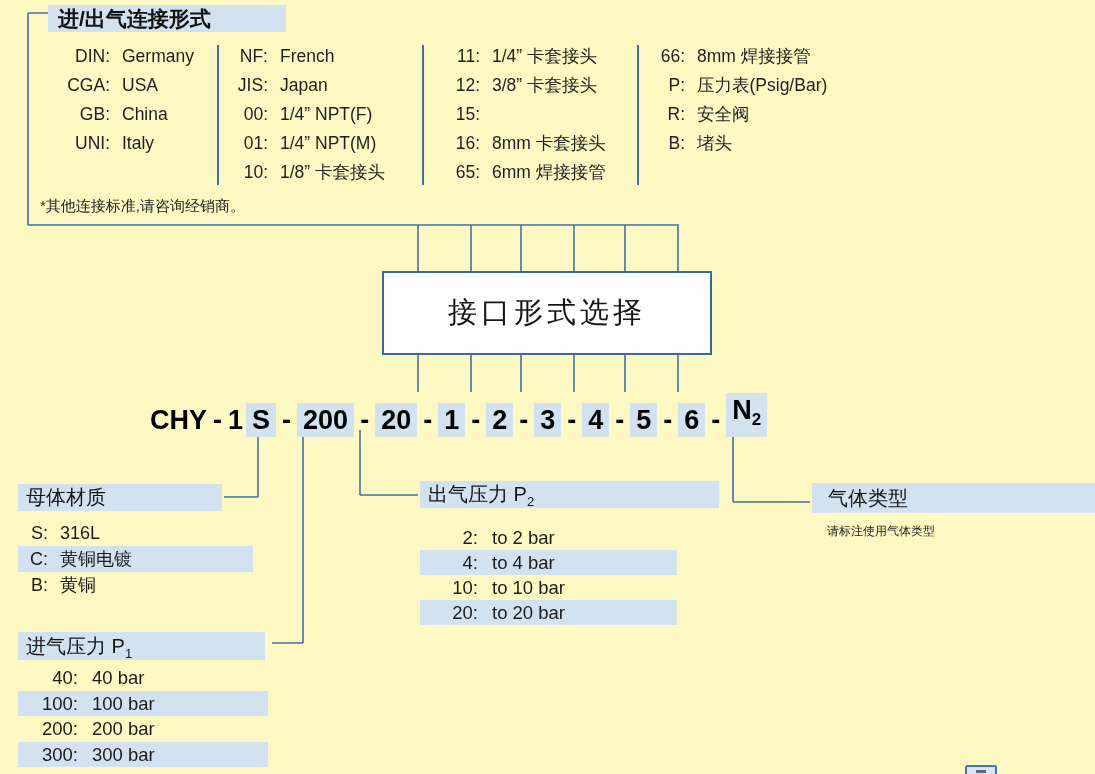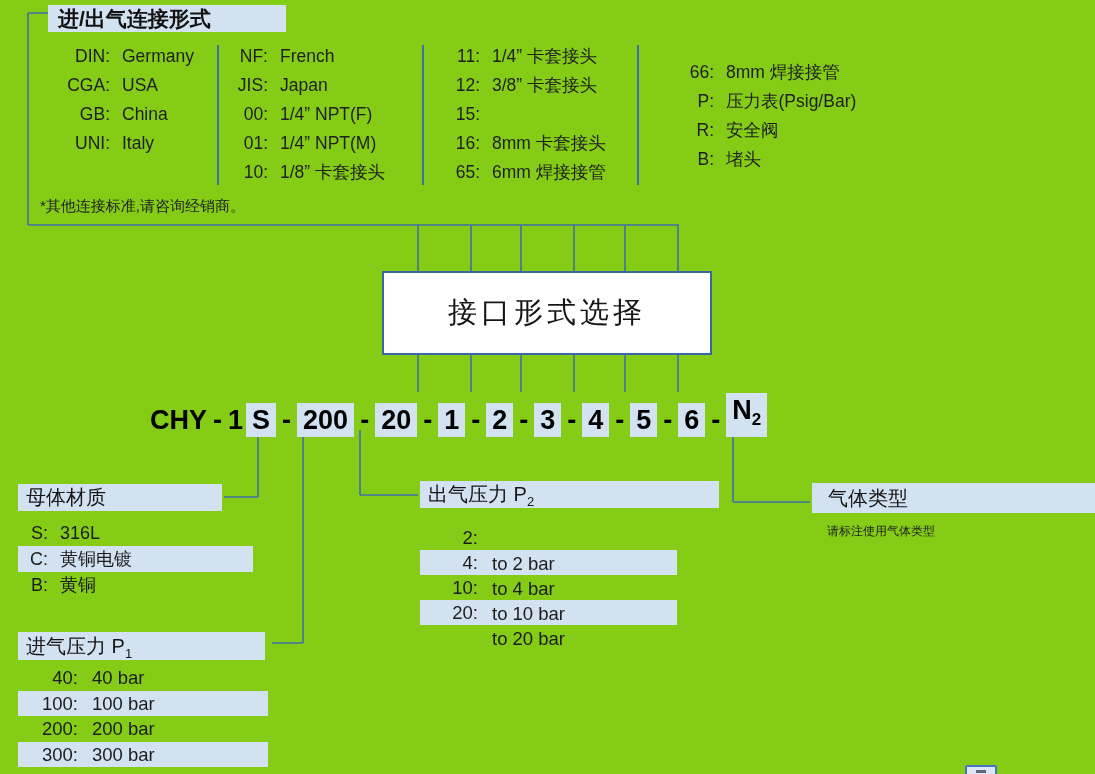--- a/index.html
+++ b/index.html
@@ -2,40 +2,40 @@
 <html style="--line: #4070a8; --hl: #d2e2f1; --border: #3a68a2;"><head>
 <meta charset="utf-8">
 <style>
   :root{
     --line:#4070a8;
     --hl:#d2e2f1;
     --border:#3a68a2;
   }
   html,body{margin:0;padding:0;background:#fff;}
   #stage{
-    position:relative;width:1095px;height:774px;background:#84cc16;
+    position:relative;width:1095px;height:774px;background:#fef9c3;
     font-family:"Liberation Sans","DejaVu Sans",sans-serif;color:#1c1c1c;
     overflow:hidden;
   }
   #wires{position:absolute;left:0;top:0;width:1095px;height:774px;pointer-events:none;}
   #wires path{fill:none;stroke:var(--line);}
   .abs{position:absolute;}
   .hl-bg{background:var(--hl);}
 
   
   .conn-title{left:48px;top:5px;width:238px;height:27px;line-height:27px;
     font-size:21px;font-weight:600;color:#111;padding-left:10px;box-sizing:border-box;}
   .t-col{position:absolute;top:42px;font-size:17.5px;color:#1f1f1f;}
   .t-col .row{height:29px;line-height:29px;display:flex;}
   .t-col .code{display:inline-block;text-align:right;}
   .t-col .val{padding-left:12px;white-space:nowrap;}
   #col1{left:36px;} #col1 .code{width:74px;}
   #col2{left:228px;} #col2 .code{width:40px;}
   #col3{left:440px;} #col3 .code{width:40px;}
-  #col4{left:674px;margin-top:16px;} #col4 .code{width:40px;}
+  #col4{left:645px;} #col4 .code{width:40px;}
   .footnote{left:40px;top:197px;font-size:15px;color:#222;}
 
   
   .sel-box{left:382px;top:271px;width:330px;height:84px;border:2px solid var(--border);
     background:#fff;box-sizing:border-box;display:flex;align-items:center;justify-content:center;
     font-size:29px;color:#151515;letter-spacing:4px;}
 
   
   .pn{left:150px;top:393px;display:flex;align-items:flex-end;gap:3px;
     font-size:27px;font-weight:bold;color:#000;white-space:nowrap;}
@@ -63,21 +63,21 @@
   #inlet-header{left:18px;top:632px;width:247px;height:28px;line-height:28px;}
   #inlet-list{left:18px;top:665px;width:250px;font-size:18.5px;}
   #inlet-list .row{height:25.5px;line-height:25.5px;}
   #inlet-list .code{width:60px;}
   #inlet-list .val{padding-left:14px;}
 
   #outlet-header{left:420px;top:481px;width:299px;}
   #outlet-list{left:420px;top:525px;width:257px;font-size:18.5px;}
   #outlet-list .row{height:25px;line-height:25px;}
   #outlet-list .code{width:58px;}
-  #outlet-list .val{padding-left:14px;margin-top:26px;}
+  #outlet-list .val{padding-left:14px;}
 
   #gas-header{left:812px;top:483px;width:283px;height:30px;line-height:30px;padding-left:16px;}
   .gas-note{left:827px;top:523px;font-size:12px;color:#222;}
 
   
   .mini-box{left:965px;top:765px;width:32px;height:20px;border:2px solid #4472c4;
     border-radius:2px;background:#dce7f3;box-sizing:border-box;}
   .mini-box .mark{position:absolute;left:9px;top:3px;width:10px;height:3px;background:#5a6b7d;}
 </style>
 </head>

